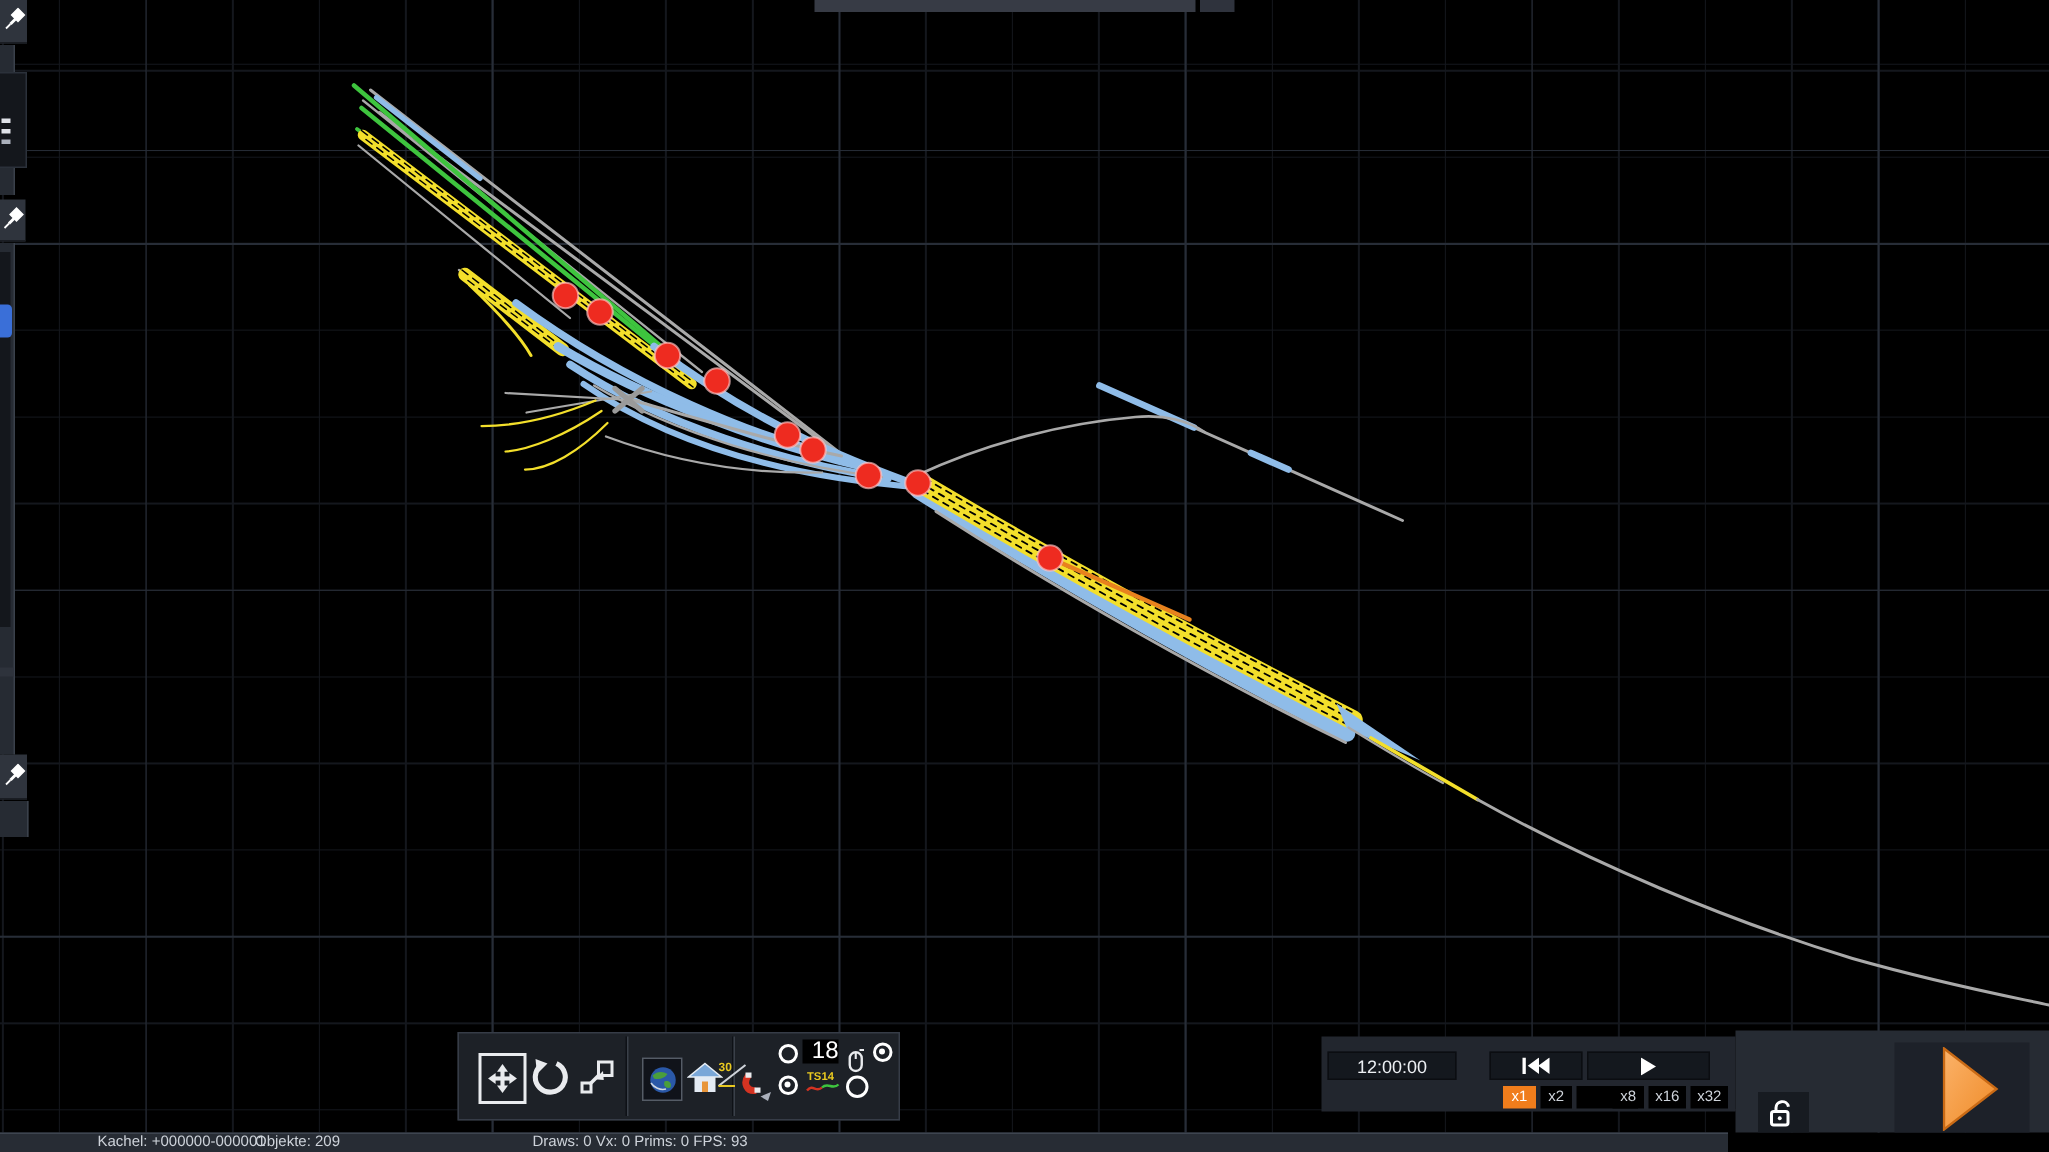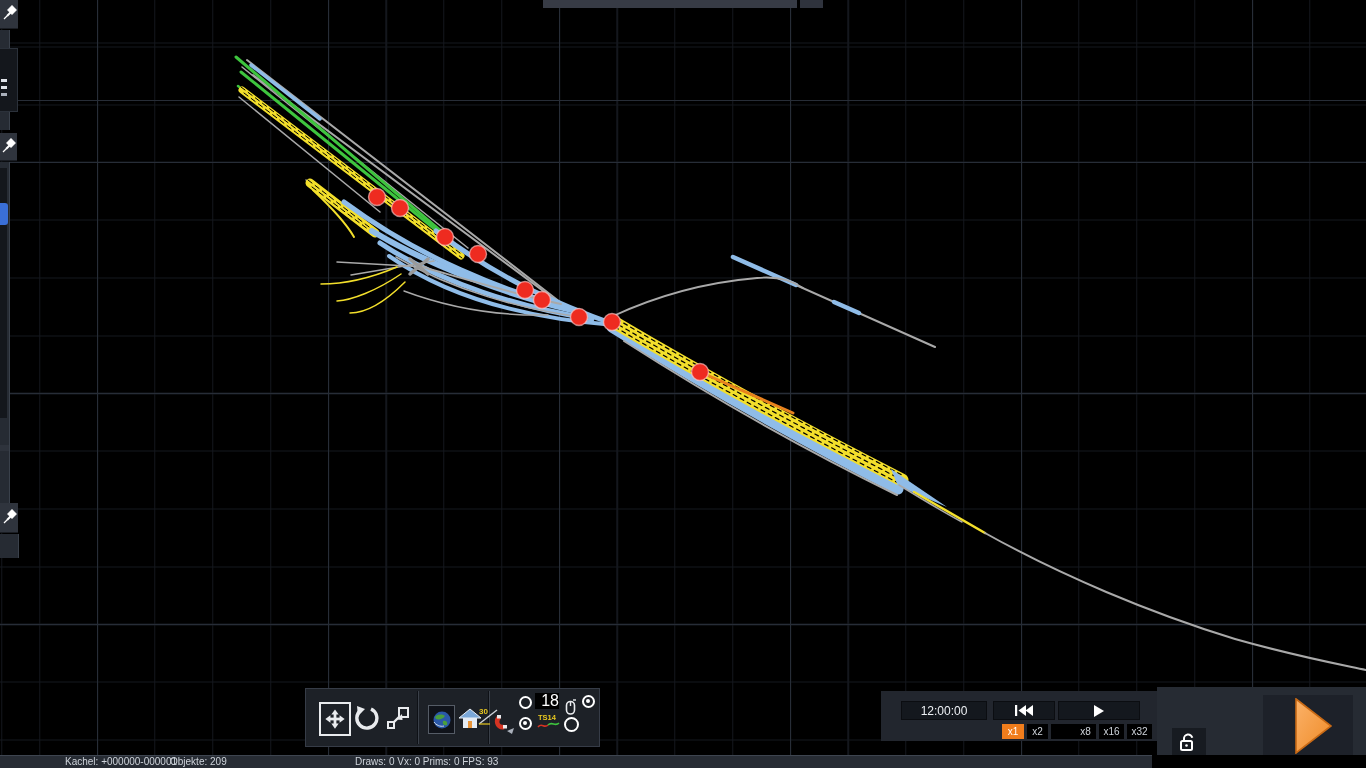--- a/index.html
+++ b/index.html
@@ -262,21 +262,21 @@
     <svg width="25" height="19" viewBox="0 0 25 19">
       <text x="2" y="8" font-size="7.5" font-weight="bold" fill="#e8c820" font-family="Liberation Sans,sans-serif">TS14</text>
       <path d="M2,15 C6,10 8,17 12,13" stroke="#d43322" stroke-width="1.6" fill="none"></path>
       <path d="M12,13 C16,9 19,15 23,11" stroke="#3ec43e" stroke-width="1.6" fill="none"></path>
     </svg>
   </div>
   <div class="radio" style="left:258px;top:28px;width:15px;height:15px;"></div>
 </div>
 
 <div id="timepanel" class="abs">
-  <div class="tbtn" style="left:20px;top:10px;width:86px;height:19px;font-size:12px;">
+  <div class="tbtn" style="left:4px;top:10px;width:86px;height:19px;font-size:12px;">
     <span>12:00:00</span>
   </div>
   <div class="tbtn" style="left:112px;top:10px;width:62px;height:19px;">
     <svg width="20" height="11" viewBox="0 0 20 11">
       <rect x="1" y="0" width="2.2" height="11" fill="#fff"></rect>
       <polygon points="12,0 4.5,5.5 12,11" fill="#fff"></polygon>
       <polygon points="19,0 11.5,5.5 19,11" fill="#fff"></polygon>
     </svg>
   </div>
   <div class="tbtn" style="left:177px;top:10px;width:82px;height:19px;">

